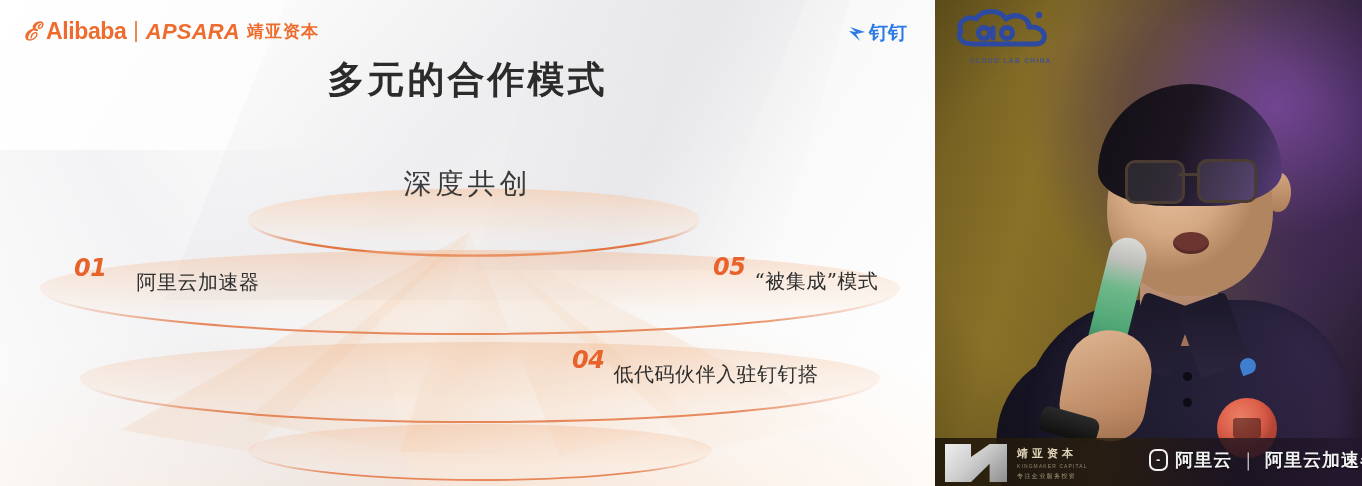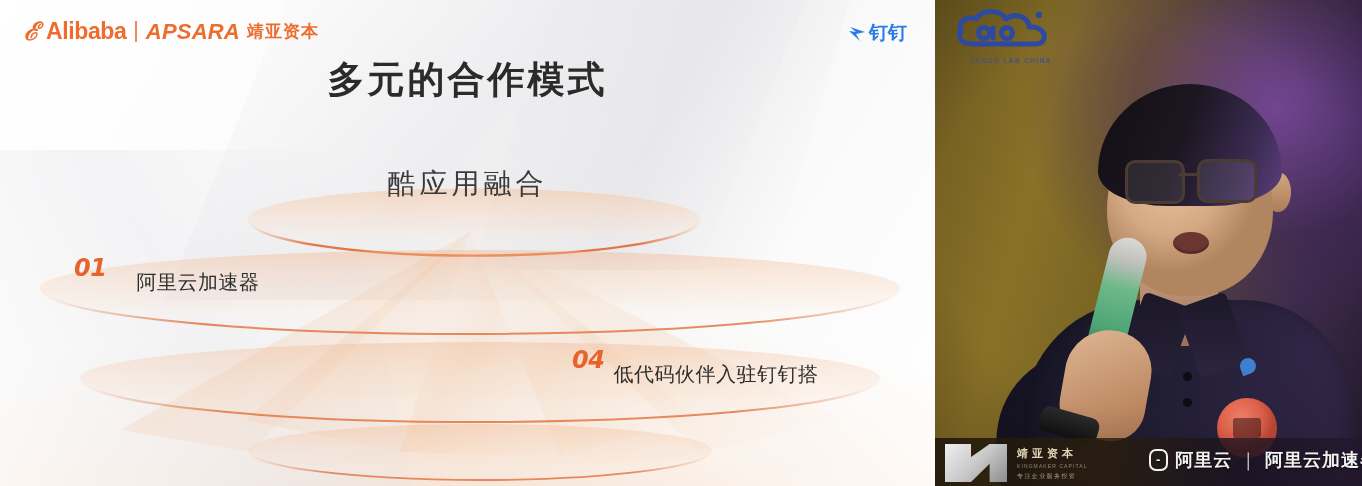--- a/index.html
+++ b/index.html
@@ -295,29 +295,33 @@
     </div>
 
     <div id="dingtalk-logo">
       <svg width="22" height="22" viewBox="0 0 22 22">
         <path d="M3 5 L18 10 L9 12 L13 19 L2 9 L9 10 Z" fill="#2B7BE4"></path>
       </svg>
       <span>钉钉</span>
     </div>
 
     <div id="slide-title">多元的合作模式</div>
-    <div id="slide-subtitle">酷应用融合</div>
+    <div id="slide-subtitle">深度共创</div>
 
     <div class="item" id="item-01">
       <span class="num">01</span>
       <span class="lbl">阿里云加速器</span>
     </div>
     <div class="item" id="item-04">
       <span class="num">04</span>
       <span class="lbl">低代码伙伴入驻钉钉搭</span>
+    </div>
+    <div class="item" id="item-05">
+      <span class="num">05</span>
+      <span class="lbl">“被集成”模式</span>
     </div>
   </div>
 
   <div id="video">
 
     <div class="sp" id="sp-shoulderL"></div>
     <div class="sp" id="sp-torso"></div>
     <div class="sp" id="sp-neck"></div>
     <div class="sp" id="sp-collarL"></div>
     <div class="sp" id="sp-collarR"></div>

